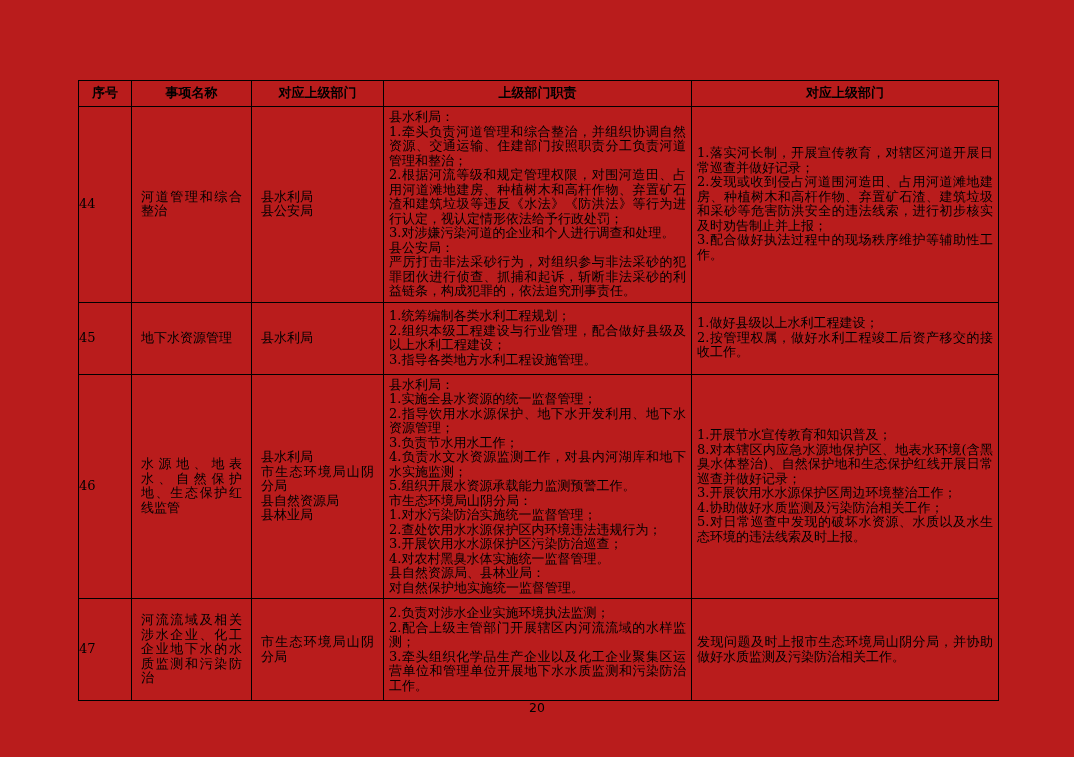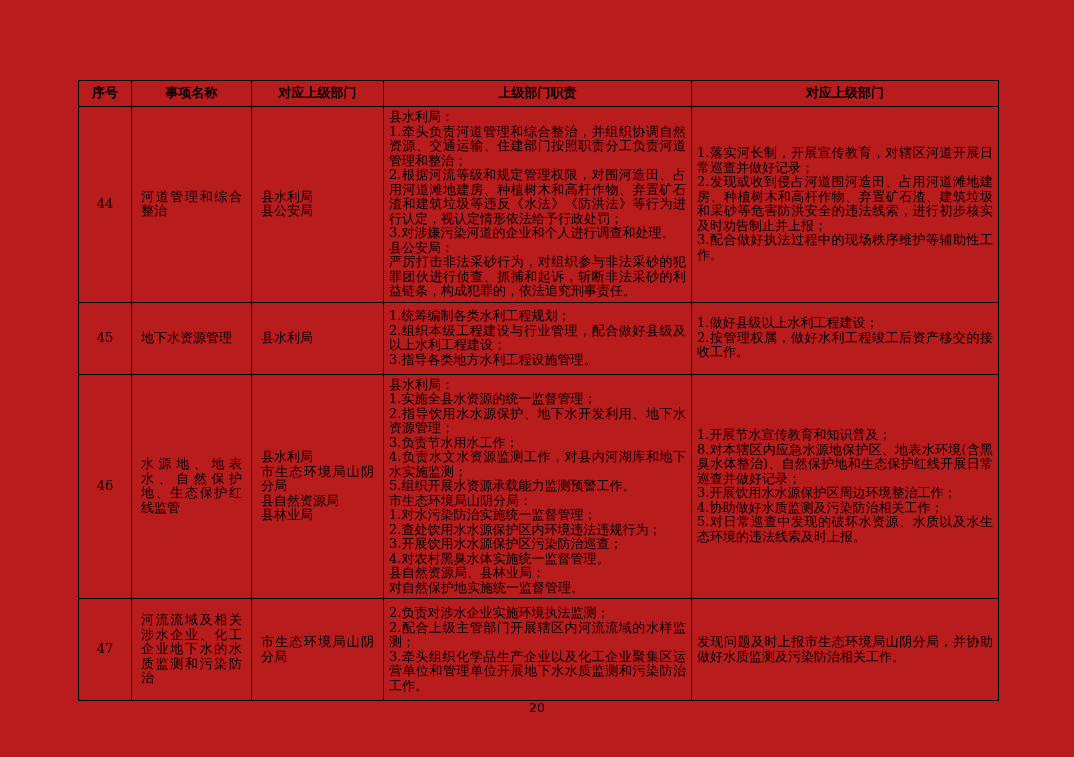--- a/index.html
+++ b/index.html
@@ -36,21 +36,21 @@
     font-weight: bold;
     text-align: center;
     font-size: 13px;
     padding: 2px;
   }
   .resp-table tbody tr:nth-child(1) { height: 195px; }
   .resp-table tbody tr:nth-child(2) { height: 72px; }
   .resp-table tbody tr:nth-child(3) { height: 214px; }
   .resp-table tbody tr:nth-child(4) { height: 102px; }
 
-  td.col-seq { text-align: center; }
+  td.col-seq { text-align: left; }
   td.col-name { text-align: justify; padding: 12px 9px; }
   td.col-dept { text-align: left;   padding: 4px 9px; }
   td.col-duty, td.col-town { text-align: justify; padding: 3px 5px; }
   td .seg { text-align: justify; }
   td .seg.b { font-weight: normal; }
   td .dept-line { text-align: justify; }
 
   .page-number {
     position: absolute;
     left: 0; top: 700px;

